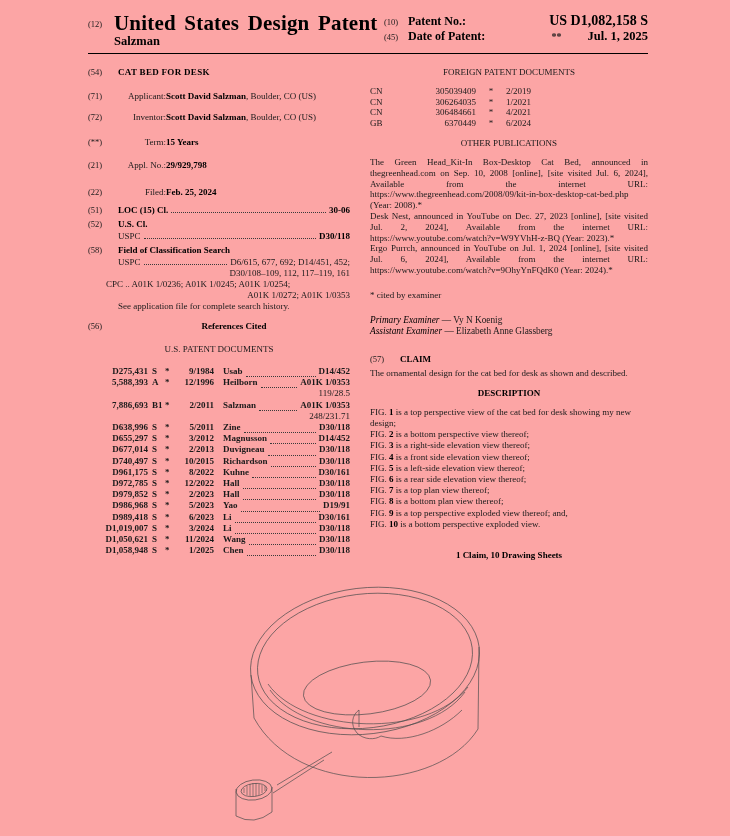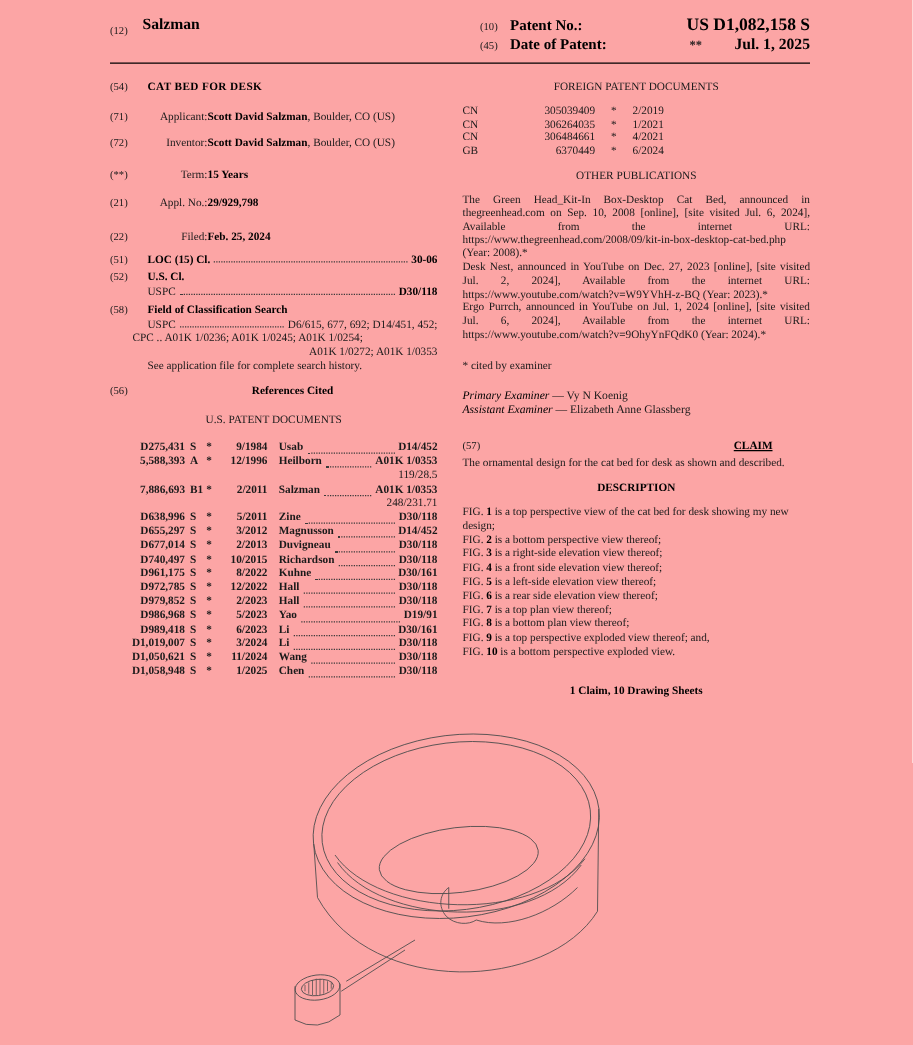--- a/index.html
+++ b/index.html
@@ -67,38 +67,39 @@
   .fcountry{width:34px;flex:none;}
   .fnum{width:72px;text-align:right;flex:none;}
   .fstar{width:30px;text-align:center;flex:none;}
   .fdate{flex:none;}
 
   .pub{margin:0;text-align:justify;line-height:10.8px;}
   .examiner{font-size:9.3px;line-height:11.5px;}
   .examiner i{color:#000;}
   .claim-head{display:flex;}
   .claim-head .tag{width:30px;}
-  .claim-head .bold{flex:1;text-align:right;margin-right:30px;text-decoration:underline;}
+  .claim-head .bold{flex:1;text-align:left;margin-right:30px;}
   .fig-line{line-height:11.2px;}
   .just{text-align:justify;}
 
   
   .figure{position:absolute;left:228px;top:582px;}
   .figure svg{display:block;}
 </style>
 </head>
 <body>
 
 <div class="page">
   <div class="content">
 
     <div class="hdr">
       <div class="hdr-left">
         <span class="tag">(12)</span>
         <div>
+          <div class="hdr-title">United States Design Patent</div>
           <div class="hdr-surname">Salzman</div>
         </div>
       </div>
       <div class="hdr-right">
         <div class="hr-row">
           <span class="tag">(10)</span>
           <span class="hr-label">Patent No.:</span>
           <span class="hr-fill"></span>
           <span class="hr-patno">US D1,082,158 S</span>
         </div>
@@ -174,20 +175,21 @@
         <div class="mb9">
           <div class="frow">
             <span class="tag">(58)</span>
             <b>Field of Classification Search</b>
           </div>
           <div class="frow ind1">
             <span>USPC</span>
             <span class="leader"></span>
             <span>D6/615, 677, 692; D14/451, 452;</span>
           </div>
+          <div class="right-align">D30/108–109, 112, 117–119, 161</div>
           <div class="cpcline">CPC .. A01K 1/0236; A01K 1/0245; A01K 1/0254;</div>
           <div class="right-align">A01K 1/0272; A01K 1/0353</div>
           <div class="ind1">See application file for complete search history.</div>
         </div>
 
         <div class="frow mb12">
           <span class="tag">(56)</span>
           <span class="fval center bold">References Cited</span>
         </div>
         <div class="center mb11">U.S. PATENT DOCUMENTS</div>

